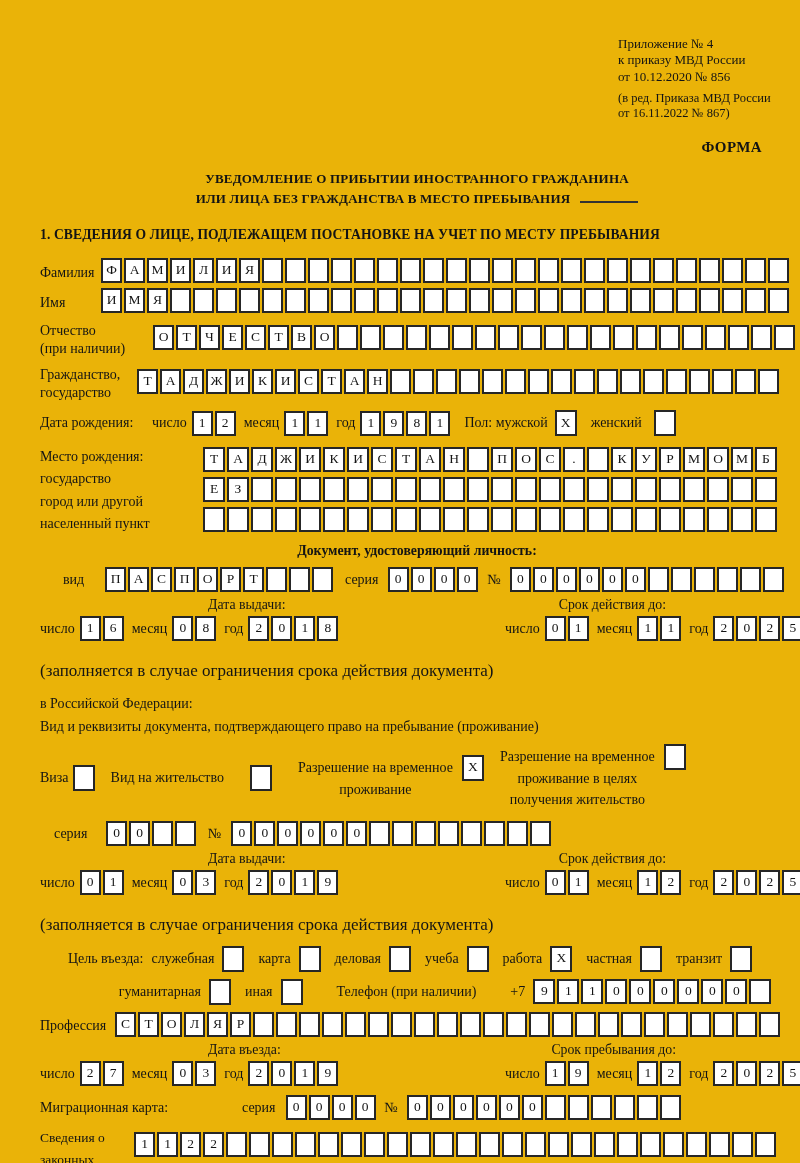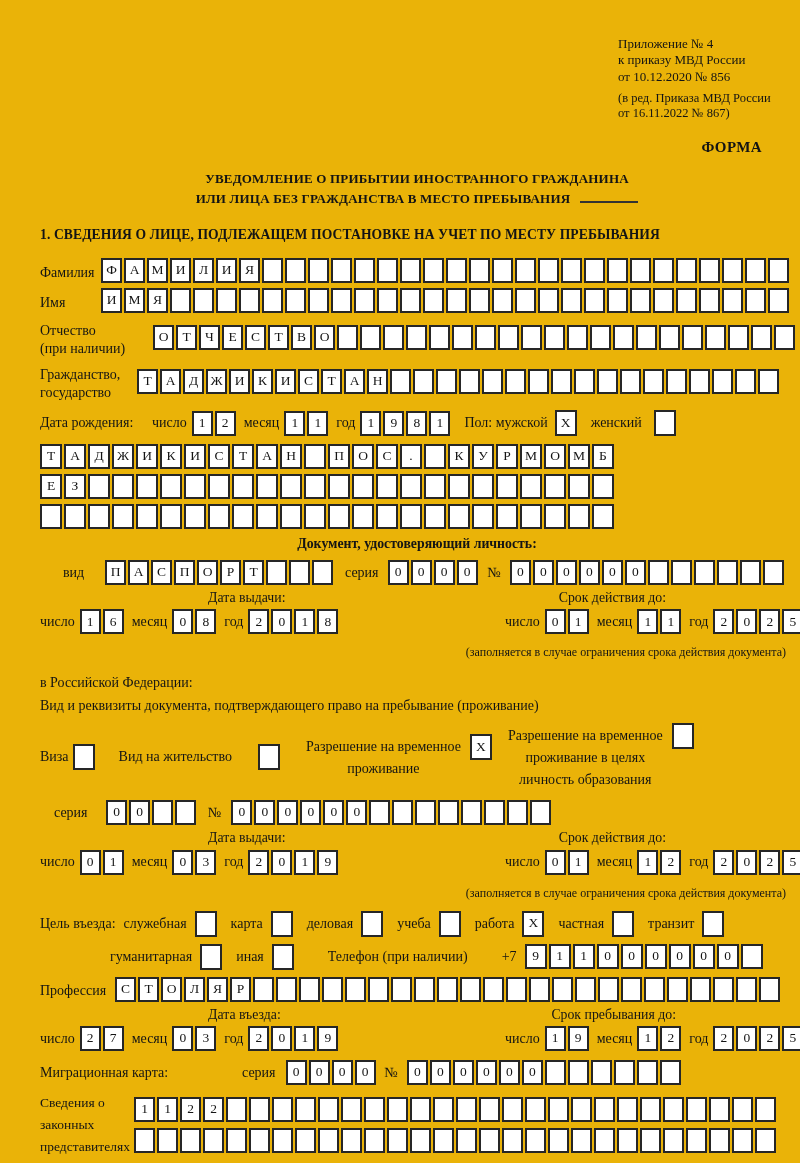--- a/index.html
+++ b/index.html
@@ -24,26 +24,26 @@
         display:flex;align-items:center;justify-content:center;font-size:13.5px;background:#fff;}
   .w24 .cell{width:22px;}
   .cb .cell{width:22px;height:26px;}
   .inline{display:flex;align-items:center;}
   .dg{display:flex;align-items:center;}
   .dg .w{margin:0 5px 0 0;}
   .dg .cells{margin-right:8px;}
   .dp-head{display:flex;margin-top:4px;font-size:13.8px;}
   .dp-row{display:flex;margin-top:3px;}
   .dg-left{flex:0 0 465px;}
-  .dp-note{font-size:12px;text-align:right;padding-right:8px;margin-top:11px;}
+  .dp-note{font-size:17px;padding-right:8px;margin-top:19px;}
   .intro{margin-top:12px;line-height:1.6;}
   .opt{display:flex;align-items:flex-start;}
   .opt .txt{text-align:center;line-height:1.55;padding-top:4px;}
   .opt .cells{margin-left:9px;margin-top:2px;}
-  .gline{display:flex;align-items:center;}
+  .gline{display:flex;align-items:center;justify-content:center;}
   .gline .olabel{margin-right:8px;}
   .gline .cells{margin-right:14px;}
   .glabels div{line-height:1.62;font-size:13.5px;}
 </style>
 </head>
 <body>
 
 <div class="page">
 
   <div class="ref">
@@ -237,20 +237,26 @@
     <span class="cells cb" style="margin-left:7px">
         <div class="cell">X</div>
       </span>
     <span style="margin-left:14px">женский</span>
     <span class="cells cb" style="margin-left:12px">
         <div class="cell"></div>
       </span>
   </div>
 
   <div class="frow" style="margin-top:8px">
+    <div class="flabel" style="width:163px;line-height:1.6;padding-top:2px">
+      <div>Место рождения:</div>
+      <div>государство</div>
+      <div>город или другой</div>
+      <div>населенный пункт</div>
+    </div>
     <div>
       <div class="cells w24">
           <div class="cell">Т</div>
           <div class="cell">А</div>
           <div class="cell">Д</div>
           <div class="cell">Ж</div>
           <div class="cell">И</div>
           <div class="cell">К</div>
           <div class="cell">И</div>
           <div class="cell">С</div>
@@ -419,40 +425,40 @@
     <div>Вид и реквизиты документа, подтверждающего право на пребывание (проживание)</div>
   </div>
 
   <div class="frow" style="margin-top:4px">
     <div class="opt">
       <div class="txt">Виза</div>
       <div class="cells cb" style="margin-left:4px">
           <div class="cell"></div>
         </div>
     </div>
-    <div class="opt" style="margin-left:24px">
+    <div class="opt" style="margin-left:16px">
       <div class="txt">Вид на жительство</div>
       <div class="cells cb" style="margin-left:26px">
           <div class="cell"></div>
         </div>
     </div>
     <div class="opt" style="margin-left:26px">
       <div class="txt">
         <div>Разрешение на временное</div>
         <div>проживание</div>
       </div>
       <div class="cells cb">
           <div class="cell">X</div>
         </div>
     </div>
     <div class="opt" style="margin-left:16px">
       <div class="txt">
         <div>Разрешение на временное</div>
         <div>проживание в целях</div>
-        <div>личность образования</div>
+        <div>получения жительство</div>
       </div>
       <div class="cells cb">
           <div class="cell"></div>
         </div>
     </div>
   </div>
 
   <div class="frow inline" style="margin-top:10px;align-items:center">
     <span style="width:52px;margin-left:14px">серия</span>
     <span class="cells">

